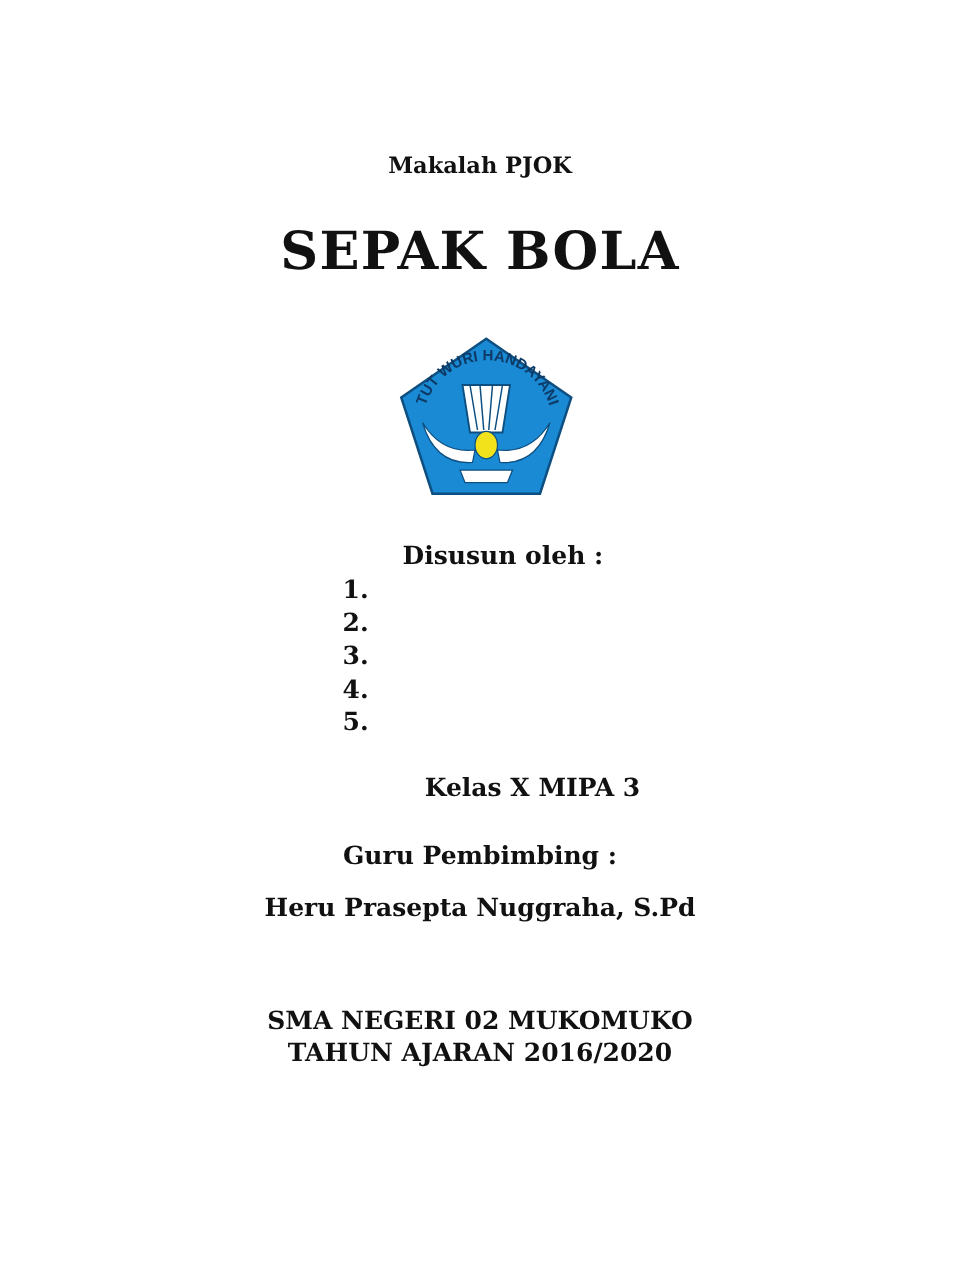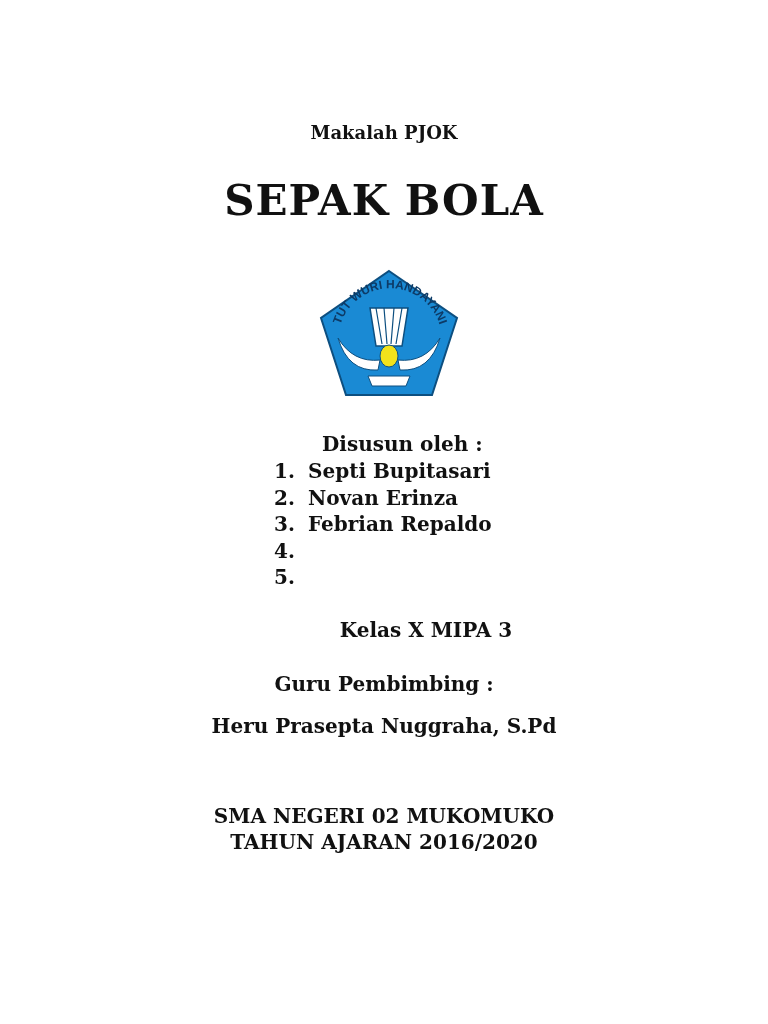--- a/index.html
+++ b/index.html
@@ -35,29 +35,26 @@
   <path d="M20,70 Q35,95 62,92 L60,102 Q30,104 20,70 Z" fill="#fff" stroke="#0d4f80" stroke-width="1"></path>
   <path d="M122,70 Q107,95 80,92 L82,102 Q112,104 122,70 Z" fill="#fff" stroke="#0d4f80" stroke-width="1"></path>
   <ellipse cx="71" cy="88" rx="9" ry="11" fill="#f2e21b" stroke="#0d4f80" stroke-width="1"></ellipse>
   <path d="M50,108 L92,108 L88,118 L54,118 Z" fill="#fff" stroke="#0d4f80" stroke-width="1"></path>
 </svg>
 
 <div class="by">Disusun oleh :</div>
 <ul class="list">
   <li>
       <span class="num">1.</span>
-      <span>Septi Bupitasari</span>
     </li>
   <li>
       <span class="num">2.</span>
-      <span>Novan Erinza</span>
     </li>
   <li>
       <span class="num">3.</span>
-      <span>Febrian Repaldo</span>
     </li>
   <li>
       <span class="num">4.</span>
     </li>
   <li>
       <span class="num">5.</span>
     </li>
 </ul>
 
 <div class="abs kelas">Kelas X MIPA 3</div>

